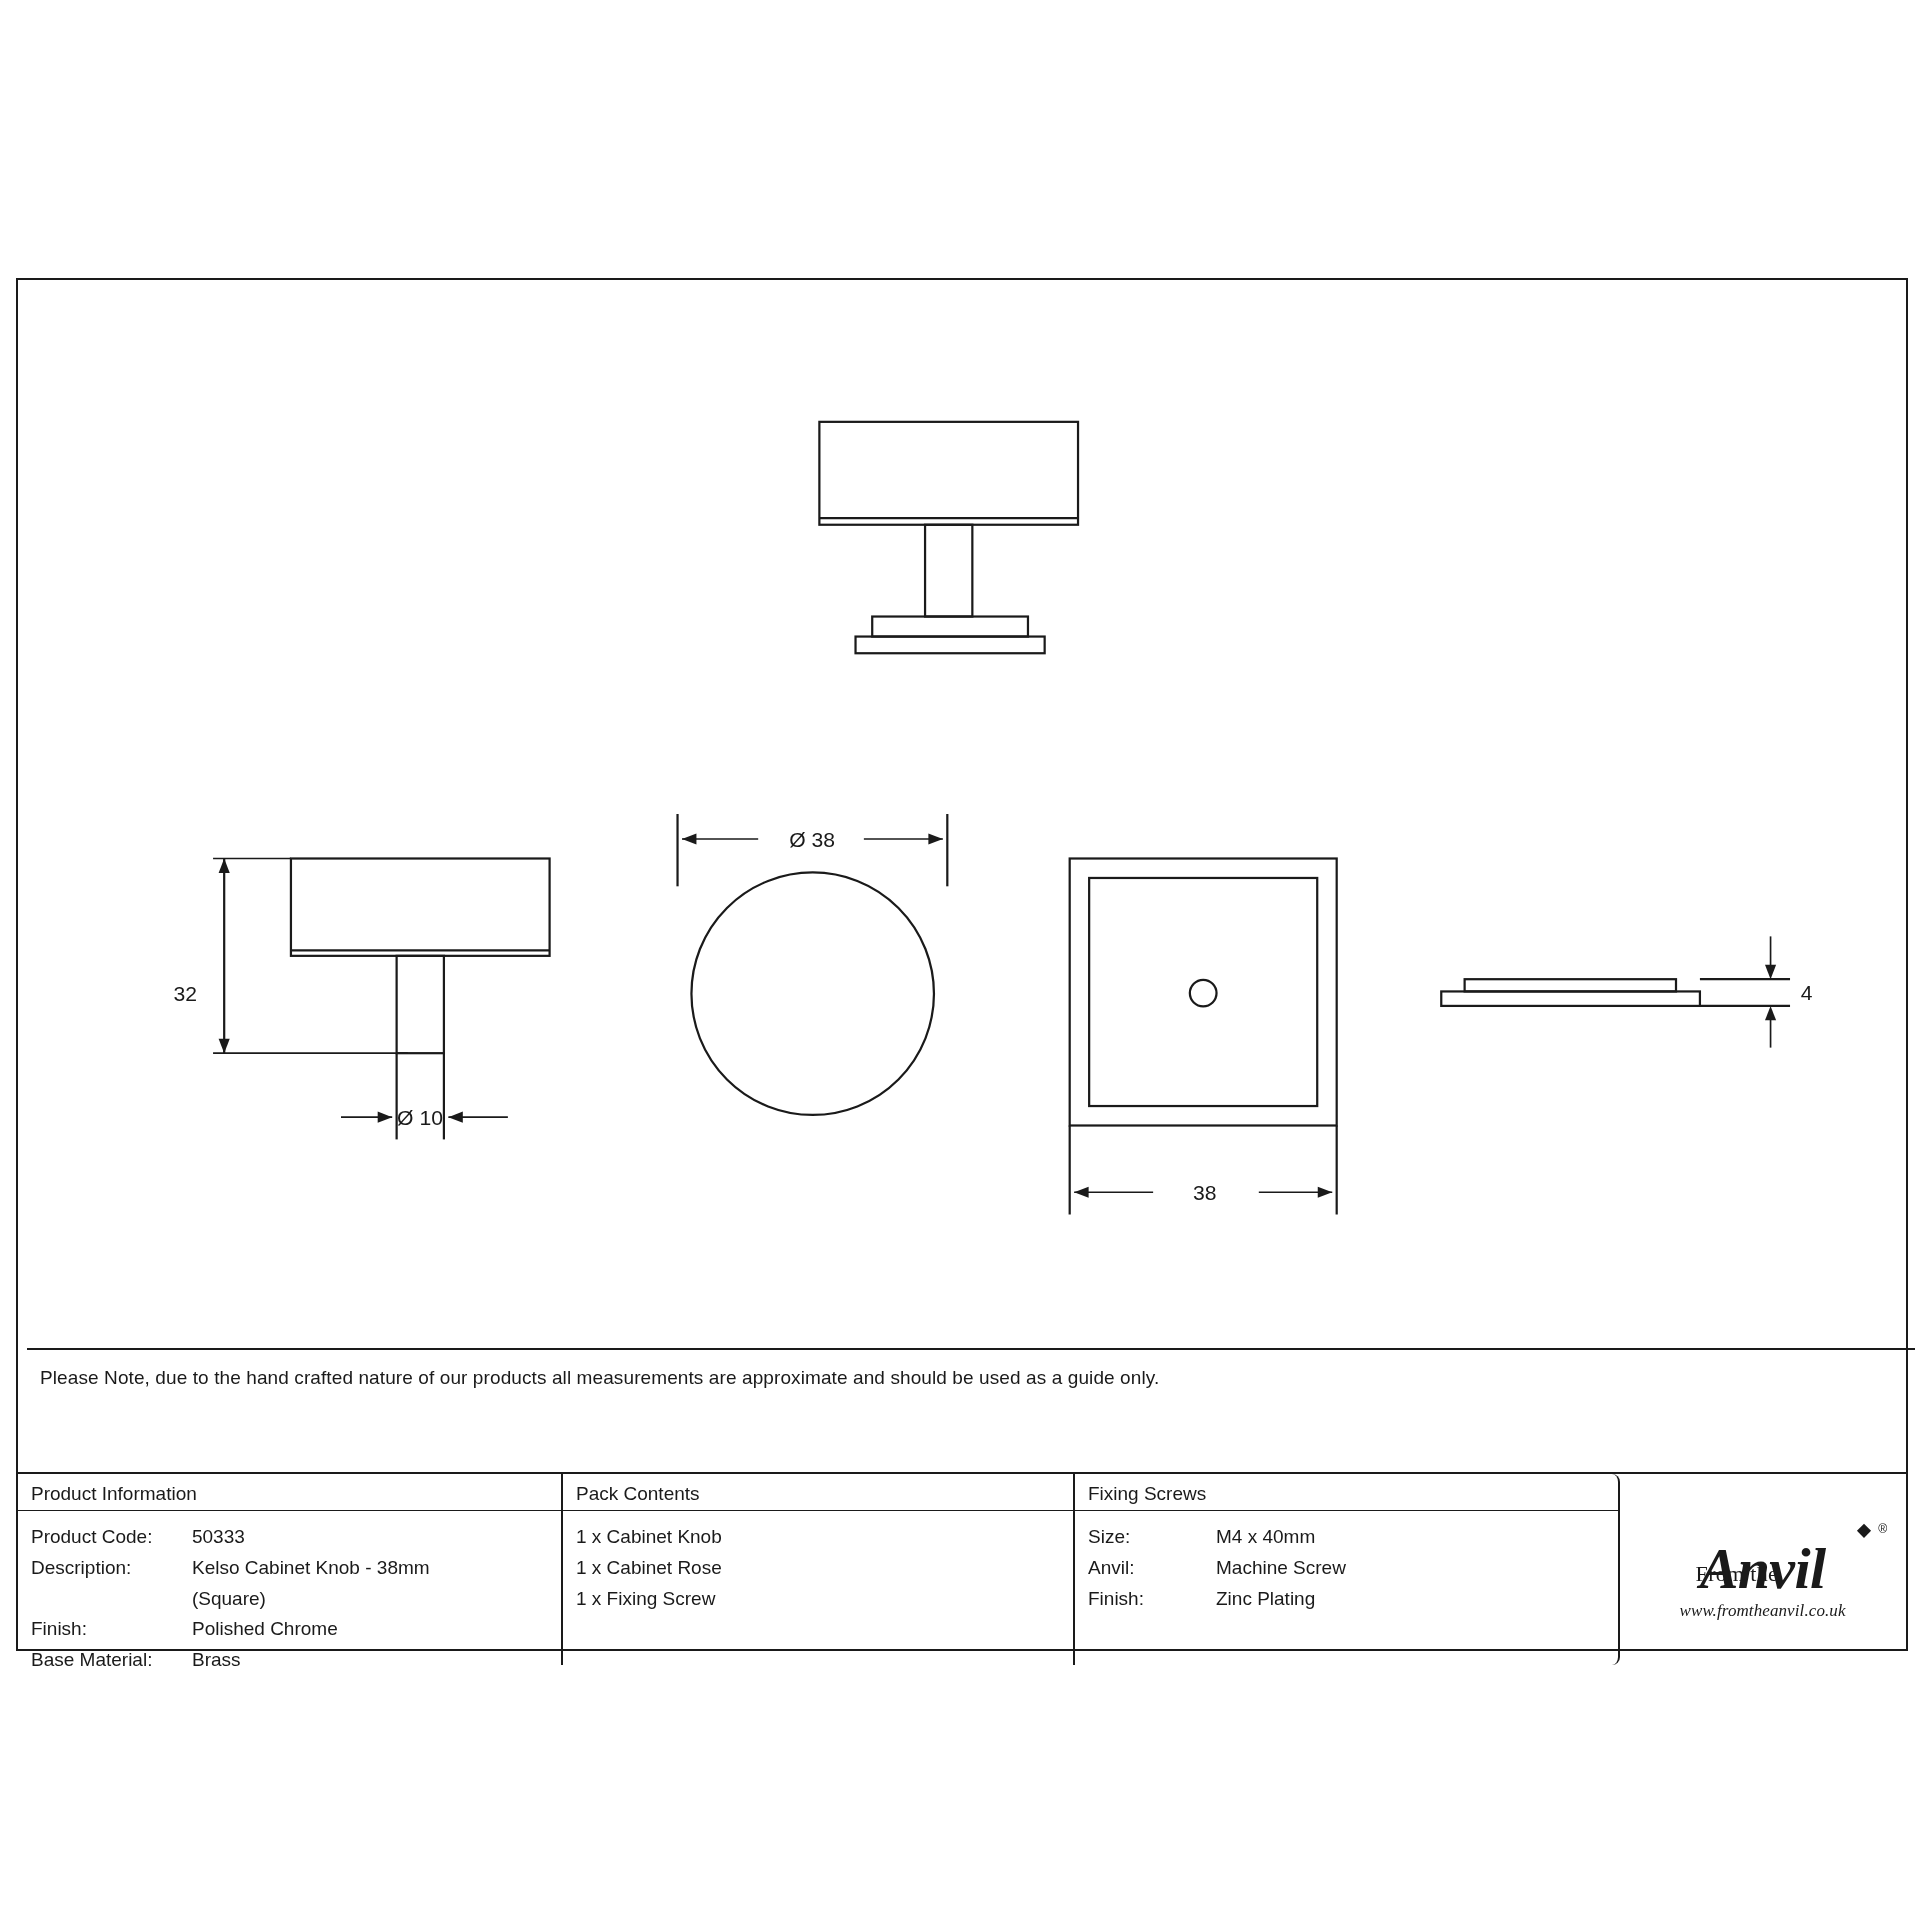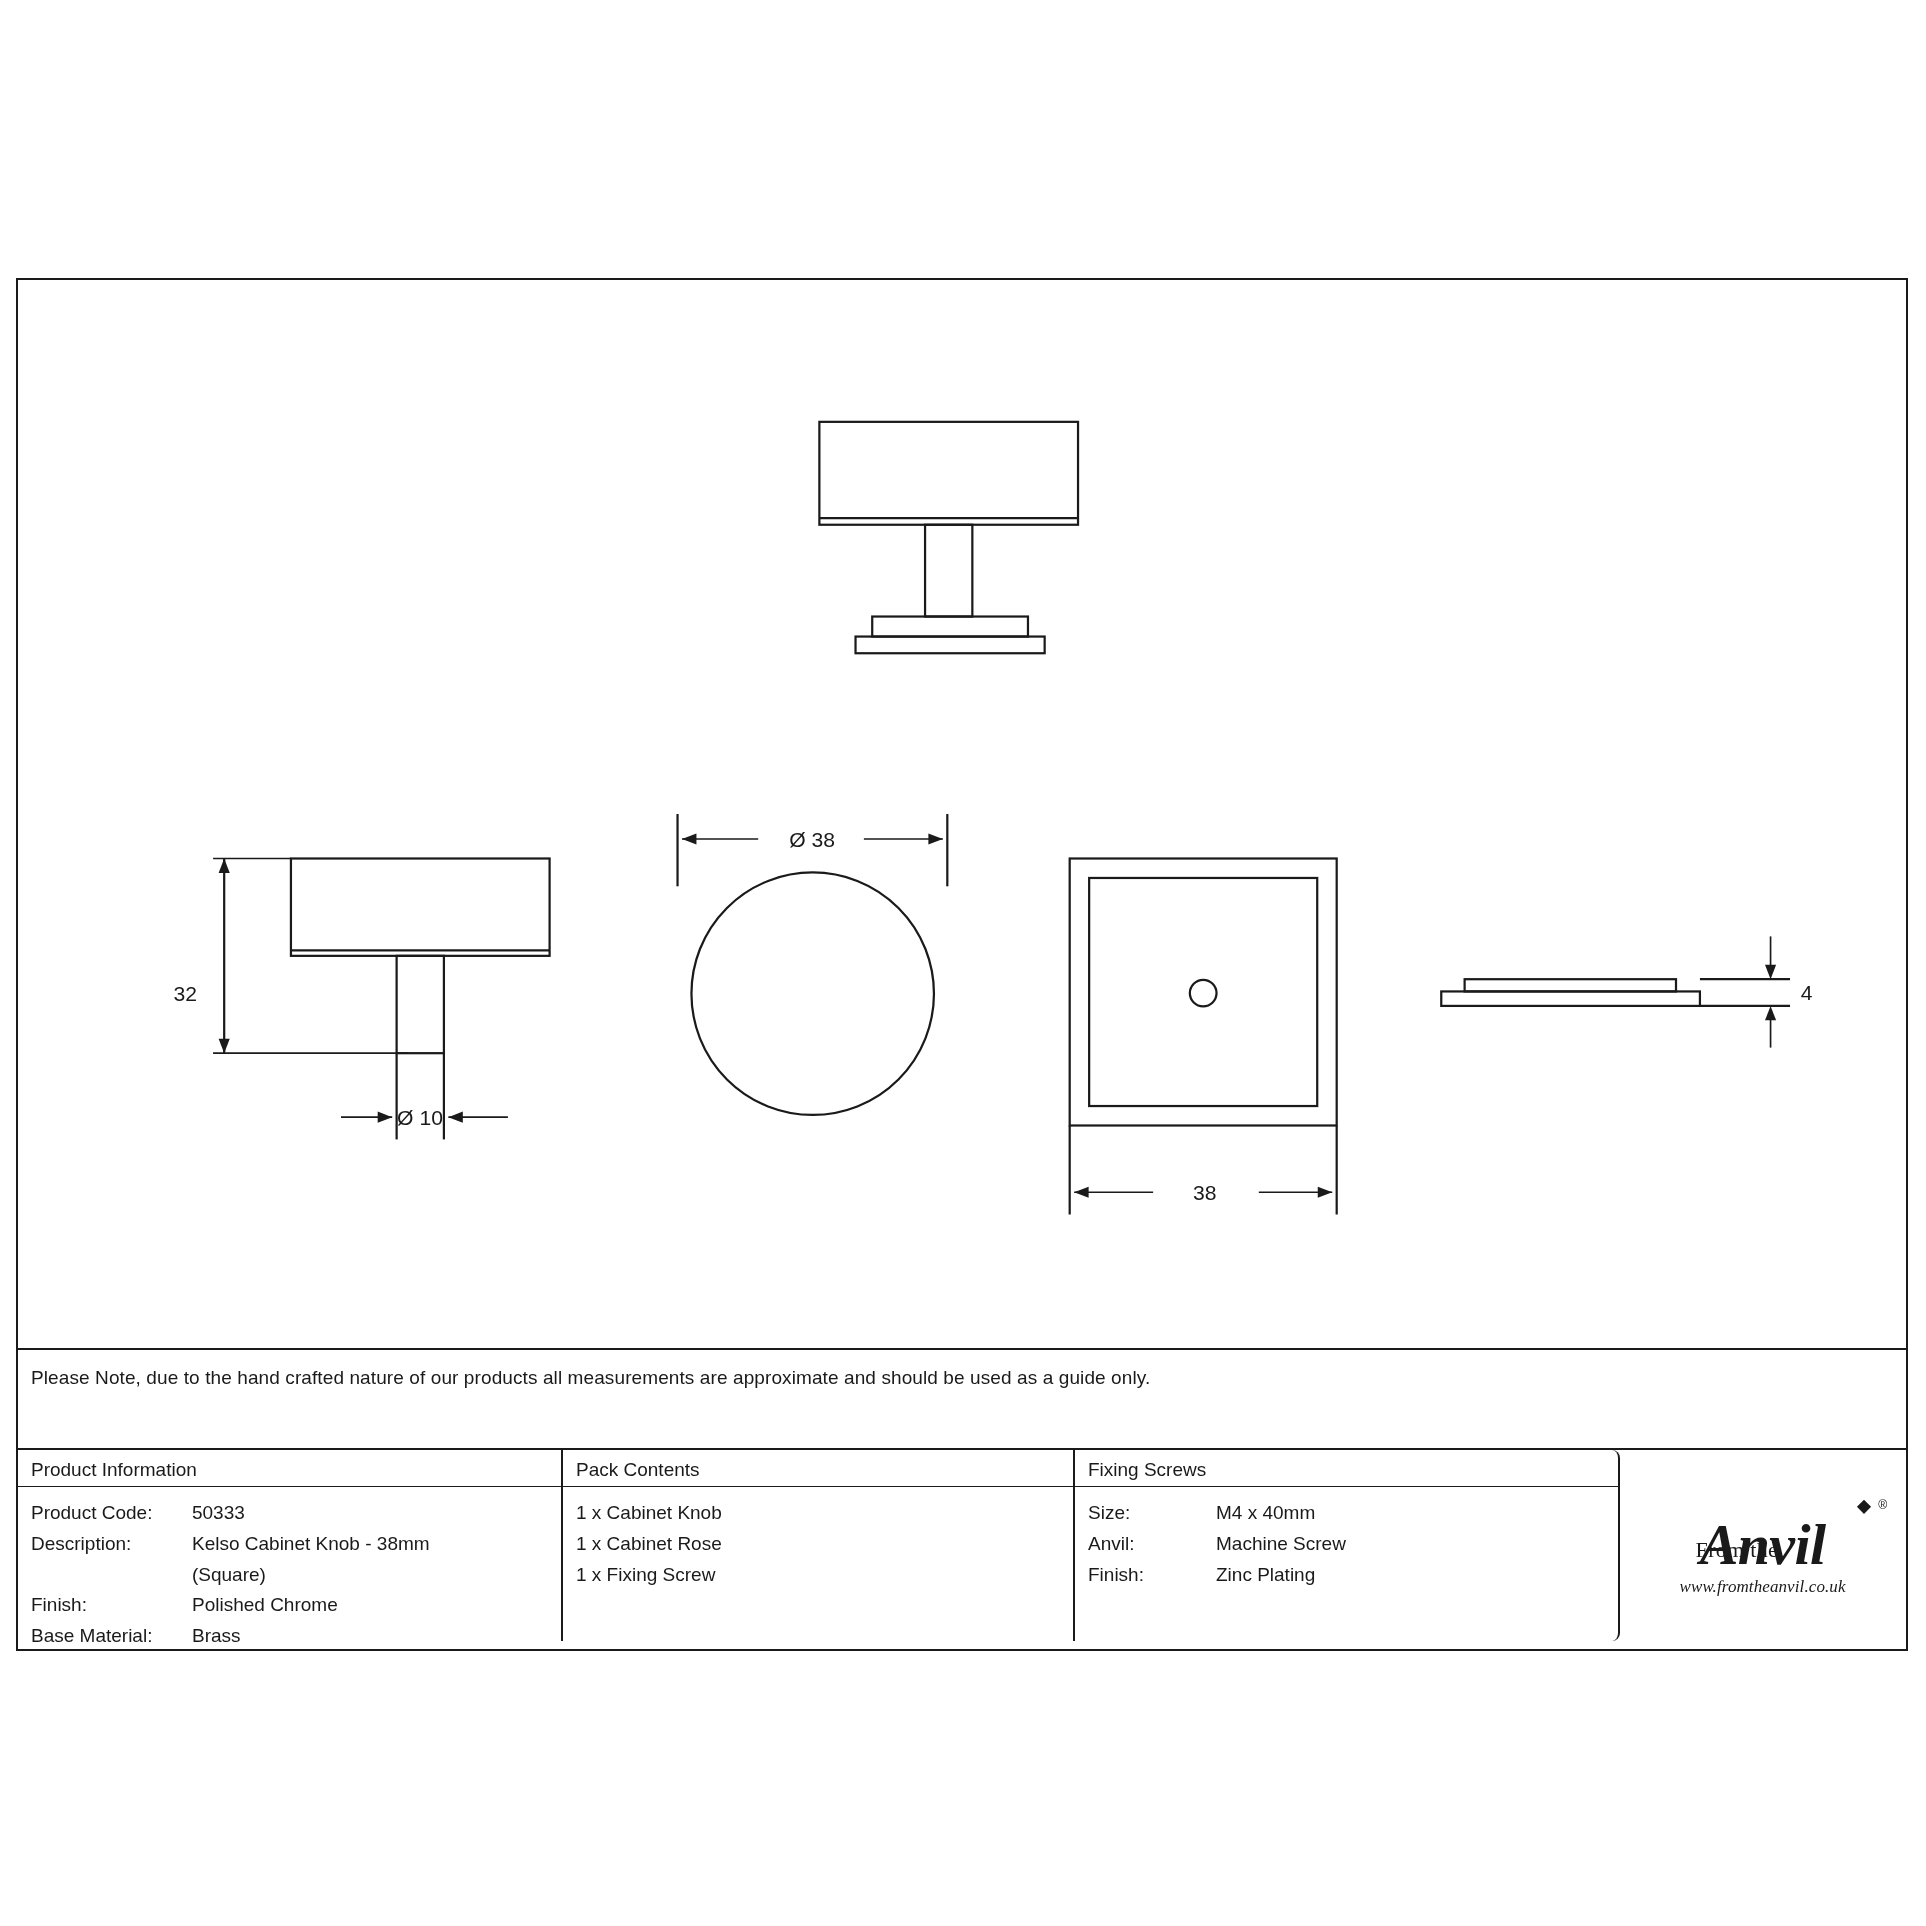--- a/index.html
+++ b/index.html
@@ -32,40 +32,40 @@
     height: 1068px;
   }
   svg.tech {
     position: absolute;
     left: 0;
     top: 0;
   }
   
   .note-row {
     position: absolute;
-    left: 0;
+    left: 9px;
     top: 1068px;
     width: 100%;
     height: 58px;
     border-top: 2.2px solid #1a1a1a;
     box-sizing: border-box;
     display: flex;
     align-items: center;
     text-align: right;
   }
   .note-text {
     padding-left: 13.4px;
     font-size: 19px;
     letter-spacing: 0.1px;
   }
   
   .info-table {
     position: absolute;
     left: 0;
-    top: 1168px;
+    top: 1192px;
     width: 100%;
     height: 193px;
     border-top: 2.2px solid #1a1a1a;
     box-sizing: border-box;
     display: flex;
   }
   .col {
     position: relative;
     box-sizing: border-box;
     border-right: 2.2px solid #1a1a1a;

